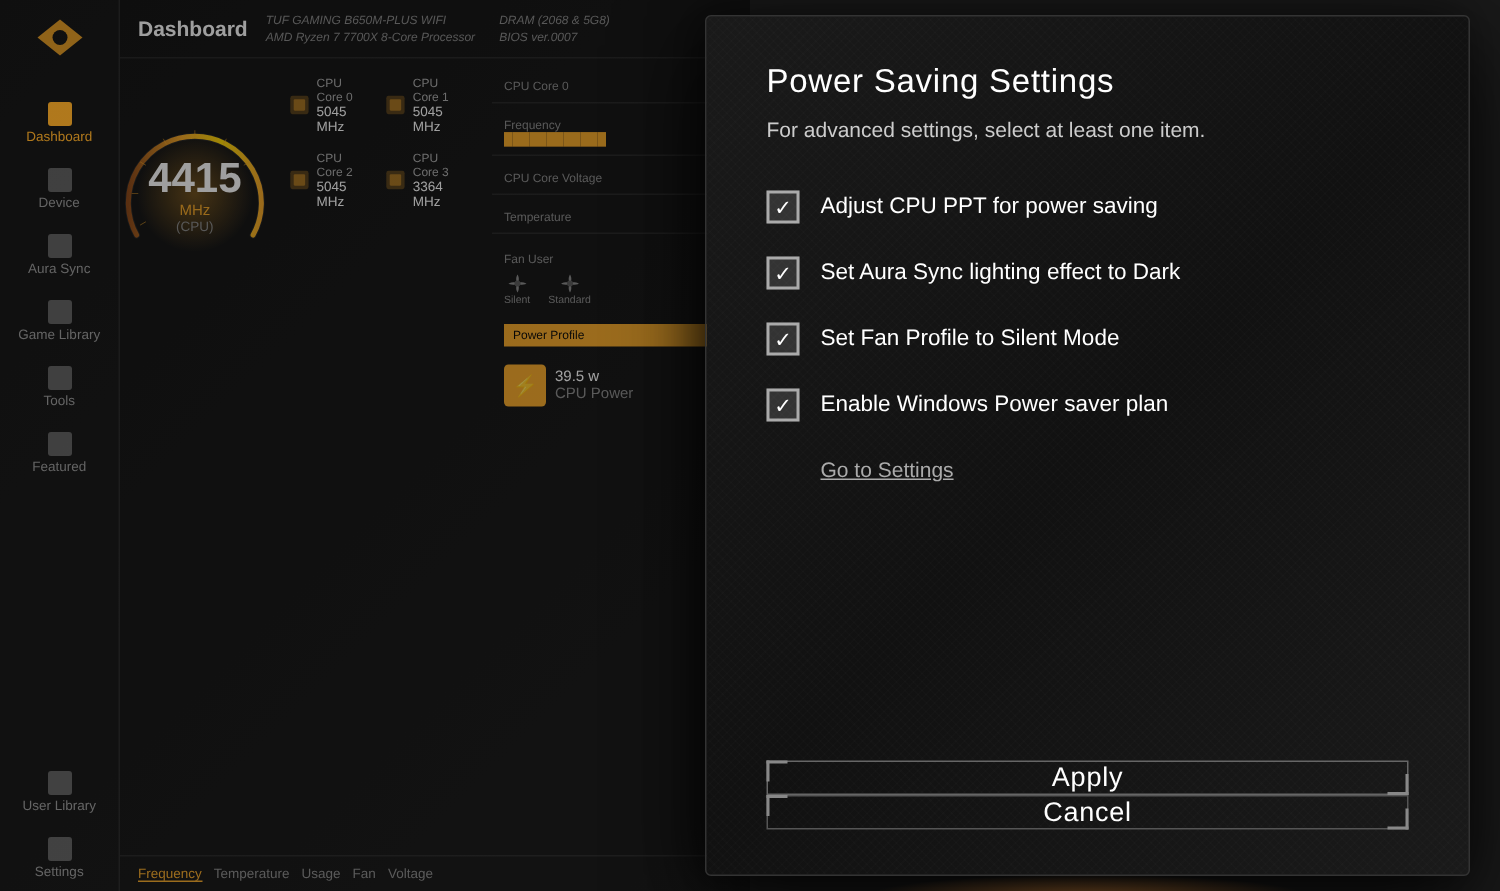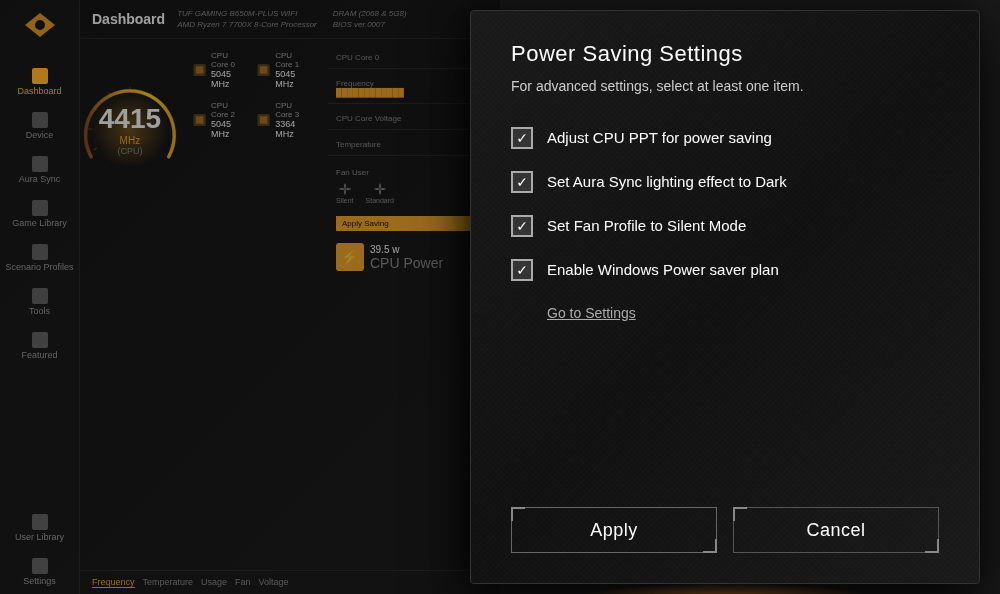--- a/index.html
+++ b/index.html
@@ -206,21 +206,21 @@
       width: 28px;
       height: 28px;
       background: #f5a623;
       border-radius: 3px;
       display: flex;
       align-items: center;
       justify-content: center;
       font-size: 14px;
     }
     .power-value { color: #fff; font-size: 10px; }
-    .power-sublabel { color: #888; font-size: 14px; }
+    .power-sublabel { color: #888; font-size: 10px; }
 
     .bottom-tabs {
       position: absolute;
       bottom: 0;
       left: 0;
       right: 0;
       display: flex;
       gap: 8px;
       padding: 6px 12px;
       border-top: 1px solid #222;
@@ -337,22 +337,22 @@
       font-size: 14px;
       text-decoration: underline;
       cursor: pointer;
       margin-top: 4px;
       margin-left: 36px;
       margin-bottom: 30px;
     }
 
     .modal-buttons {
       display: flex;
-      gap: 16px;
       margin-top: auto;
+      flex-direction: column;
     }
 
     .modal-btn {
       flex: 1;
       height: 46px;
       border: 1px solid #555;
       background: transparent;
       color: #fff;
       font-size: 18px;
       font-weight: 500;
@@ -424,24 +424,20 @@
       <div class="si-icon"></div>
       <span>Device</span>
     </div>
     <div class="sidebar-item">
       <div class="si-icon"></div>
       <span>Aura Sync</span>
     </div>
     <div class="sidebar-item">
       <div class="si-icon"></div>
       <span>Game Library</span>
-    </div>
-    <div class="sidebar-item">
-      <div class="si-icon"></div>
-      <span>Scenario Profiles</span>
     </div>
     <div class="sidebar-item">
       <div class="si-icon"></div>
       <span>Tools</span>
     </div>
     <div class="sidebar-item">
       <div class="si-icon"></div>
       <span>Featured</span>
     </div>
 
@@ -590,21 +586,21 @@
                 <path d="M14 8 C14 8 11 10 8 8 C11 6 14 8 14 8Z" fill="#888"></path>
                 <path d="M8 14 C8 14 6 11 8 8 C10 11 8 14 8 14Z" fill="#888"></path>
                 <path d="M2 8 C2 8 5 6 8 8 C5 10 2 8 2 8Z" fill="#888"></path>
                 <circle cx="8" cy="8" r="2" fill="#555"></circle>
               </svg>
               <span>Standard</span>
             </div>
           </div>
         </div>
 
-        <div class="power-saving-badge">Apply Saving</div>
+        <div class="power-saving-badge">Power Profile</div>
 
         <div class="power-info">
           <div class="power-chip">⚡</div>
           <div>
             <div class="power-value">39.5 w</div>
             <div class="power-sublabel">CPU Power</div>
           </div>
         </div>
 
         <div class="bottom-tabs">

